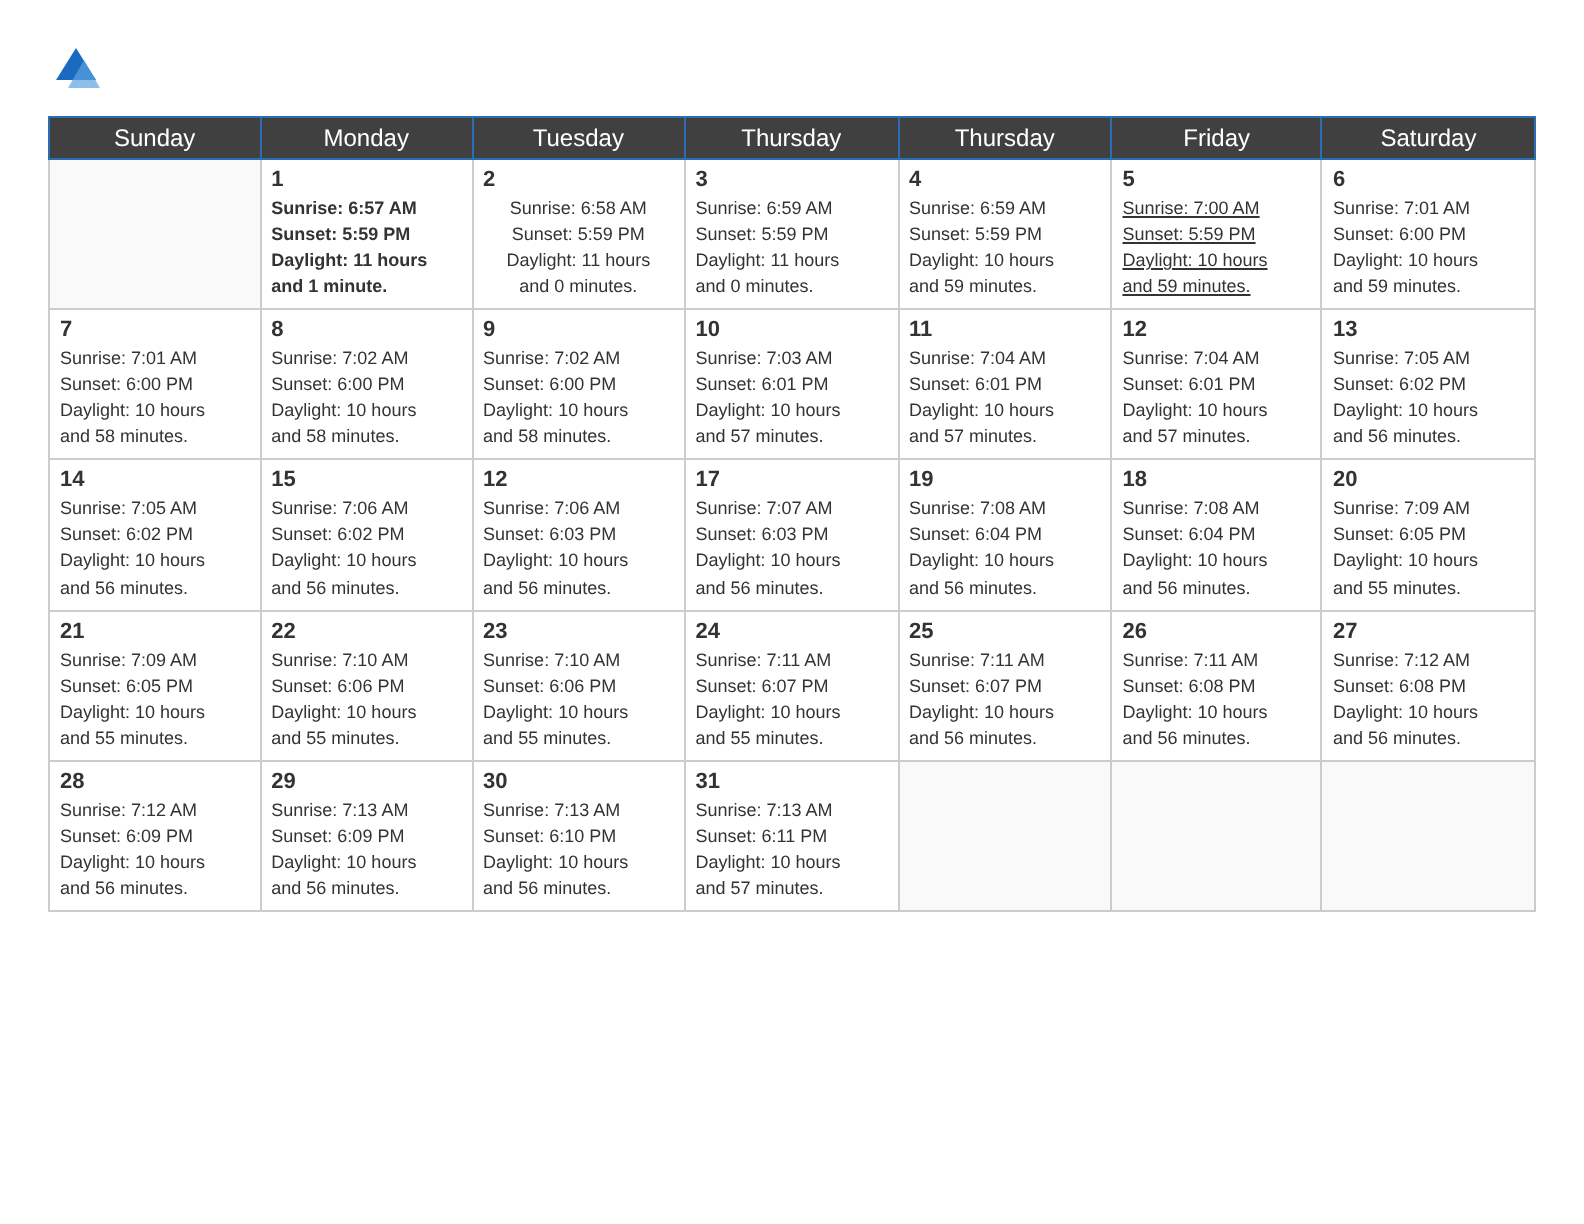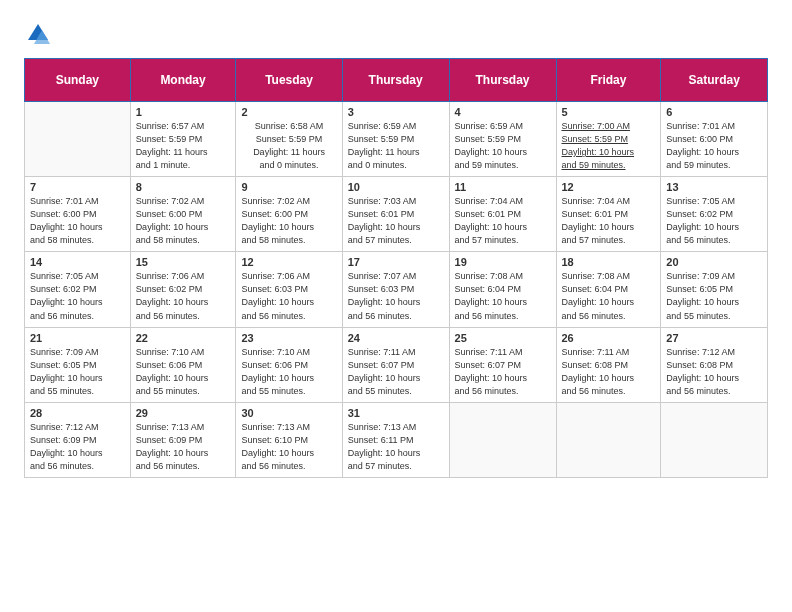--- a/index.html
+++ b/index.html
@@ -57,26 +57,26 @@
     .subtitle {
       font-size: 14px;
       color: #555;
     }
     .calendar {
       width: 100%;
       border-collapse: collapse;
       border: 1px solid #ccc;
     }
     .calendar th {
-      background: #be185d;
+      background: #404040;
       color: #fff;
       font-size: 12px;
-      font-weight: bold;
+      font-weight: normal;
       text-align: center;
-      padding: 14px 4px;
+      padding: 3px 4px;
       border: 1px solid #2a6db5;
     }
     .calendar td {
       vertical-align: top;
       border: 1px solid #ccc;
       padding: 4px 5px;
       width: 113px;
       min-height: 85px;
       font-size: 9.5px;
       color: #333;
@@ -128,21 +128,21 @@
           <th>Thursday</th>
           <th>Friday</th>
           <th>Saturday</th>
         </tr>
     </thead>
     <tbody>
     <tr>
           <td class="empty"></td>
           <td>
             <span class="day-num">1</span>
-            <div class="day-info" style="white-space: pre-line;">Sunrise: 6:57 AM
+            <div class="day-info" style="white-space: pre-line; font-weight: bold;">Sunrise: 6:57 AM
 Sunset: 5:59 PM
 Daylight: 11 hours
 and 1 minute.</div>
           </td>
           <td>
             <span class="day-num">2</span>
             <div class="day-info" style="white-space: pre-line; text-align: center;">Sunrise: 6:58 AM
 Sunset: 5:59 PM
 Daylight: 11 hours
 and 0 minutes.</div>

